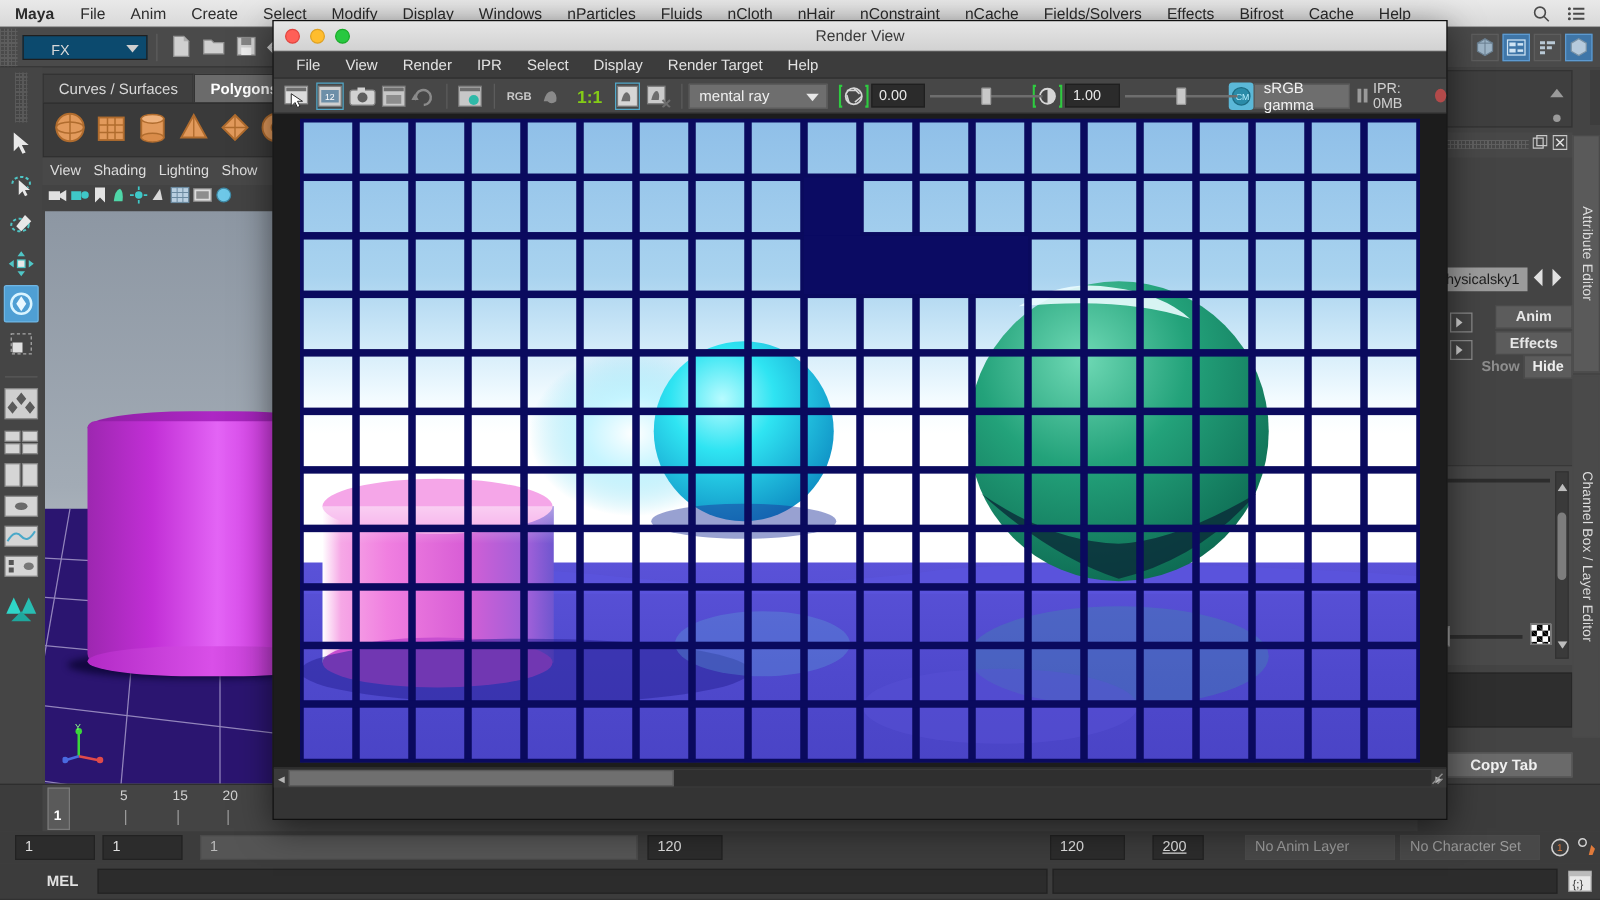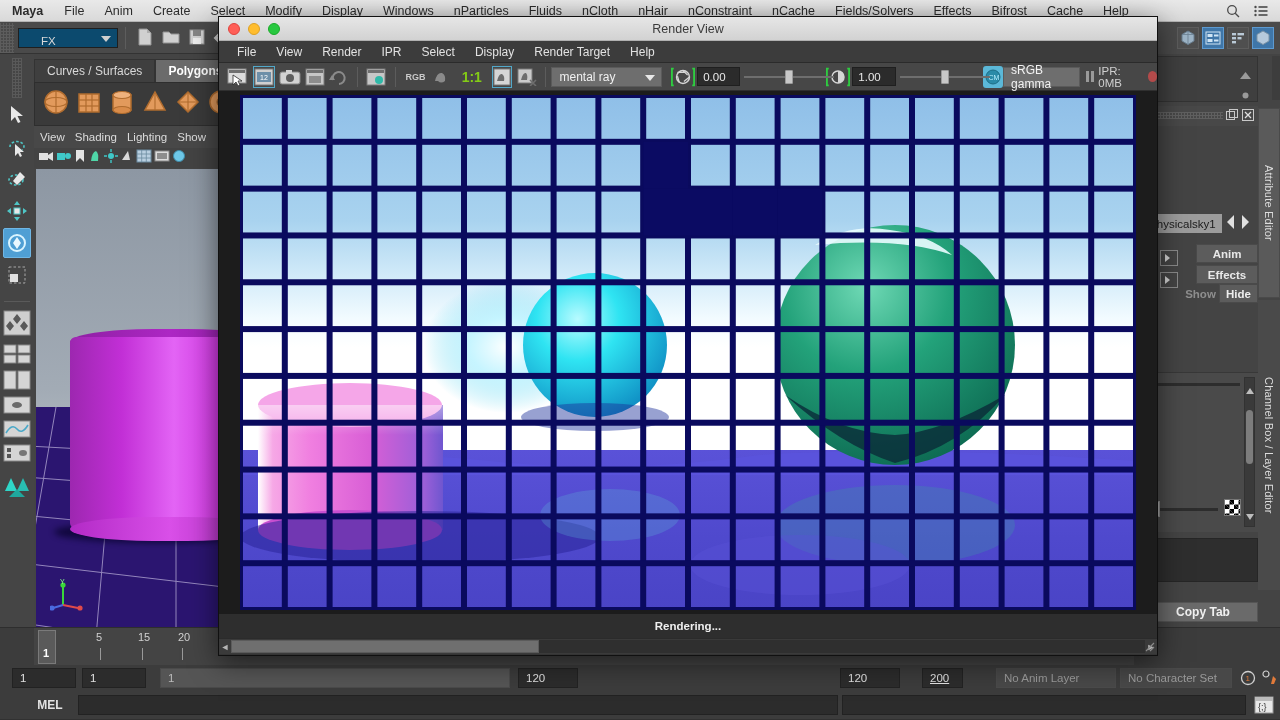--- a/index.html
+++ b/index.html
@@ -948,21 +948,20 @@
               <rect x="403.2" y="93.63636363636364" width="44.8" height="46.81818181818182" fill="#0b0b63"></rect>
               <rect x="448" y="93.63636363636364" width="44.8" height="46.81818181818182" fill="#0b0b63"></rect>
               <rect x="492.79999999999995" y="93.63636363636364" width="44.8" height="46.81818181818182" fill="#0b0b63"></rect>
               <rect x="537.5999999999999" y="93.63636363636364" width="44.8" height="46.81818181818182" fill="#0b0b63"></rect>
               <rect x="403.2" y="46.81818181818182" width="44.8" height="46.81818181818182" fill="#0b0b63"></rect>
             </svg>
           </div>
       </div>
     </div>
 
-    <div class="rv-status">Rendering...</div>
 
     <div class="rv-scroll">
       <span class="sarrow">◄</span>
       <div class="strack">
         <div class="sthumb"></div>
       </div>
       <span class="sarrow" style="margin-left:auto;">►</span>
       <svg class="rv-resize" viewBox="0 0 12 12">
         <path d="M11 3 L3 11 M11 7 L7 11" stroke="#8a8a8a" stroke-width="1.2"></path>
       </svg>

